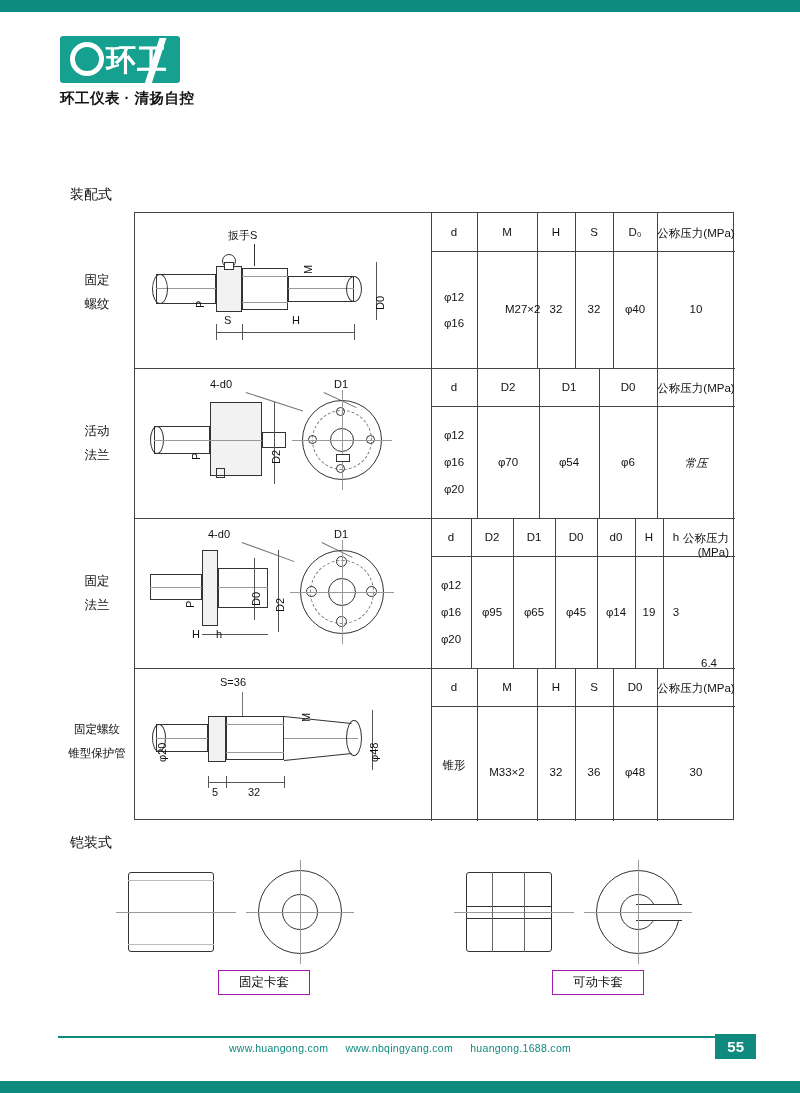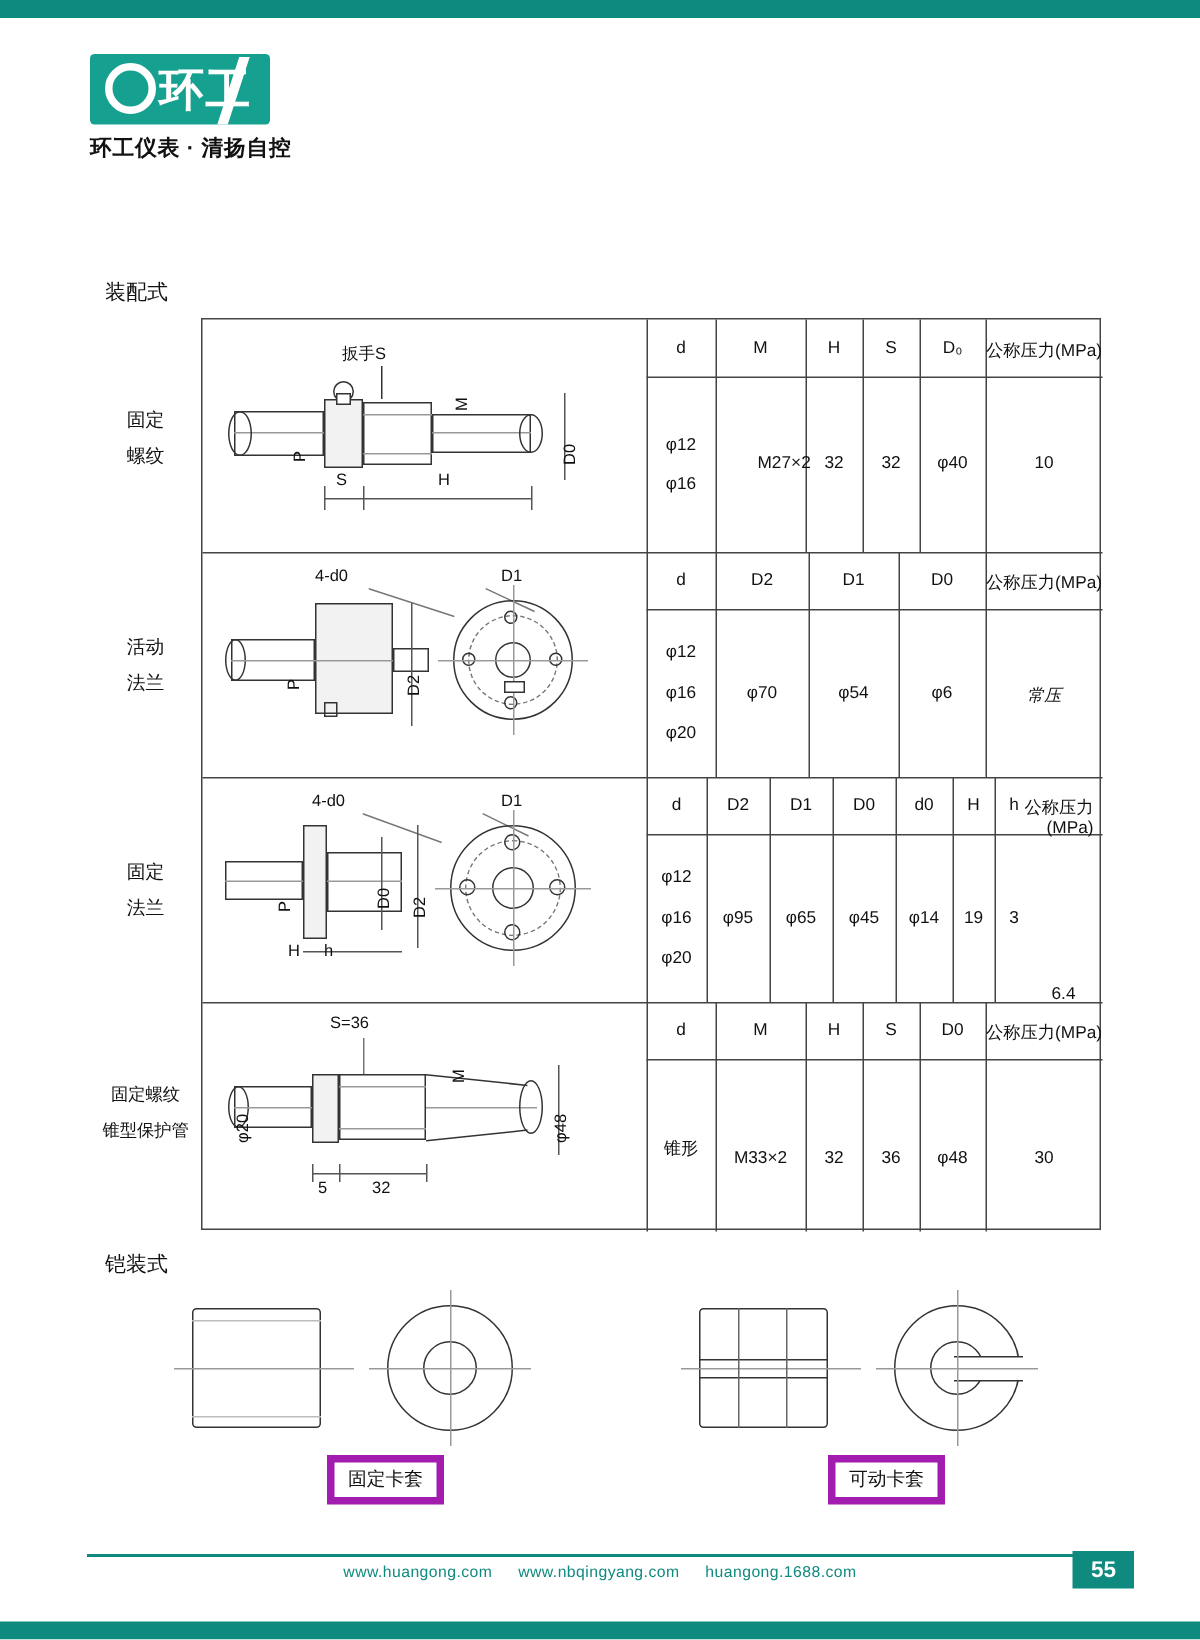--- a/index.html
+++ b/index.html
@@ -110,22 +110,22 @@
   .rect { position:absolute; border:1.2px solid #333; }
   .lab {
     position:absolute; font-size:11px; color:#111; white-space:nowrap;
   }
   .lab.vert { transform: rotate(-90deg); transform-origin: left top; }
   .fillgrey { background:#f2f2f2; }
 
   
   .armored { position:absolute; left:0; top:856px; width:800px; height:150px; }
   .cap-lab {
-    position:absolute; font-size:12.5px; color:#111; border:5px solid #a21caf;
-    padding:3px 9px; background:#fff;
+    position:absolute; font-size:12.5px; color:#111; border:1px solid #a21caf;
+    padding:3px 20px; background:#fff;
   }
 
   
   .footer-rule { position:absolute; left:58px; top:1036px; width:684px; height:2px; background:#0f8a7e; }
   .footer-links {
     position:absolute; left:0; top:1042px; width:800px; text-align:center;
     font-size:10.5px; color:#0f8a7e; letter-spacing:0.3px;
   }
   .footer-links span { margin:0 7px; }
   .page-num {

